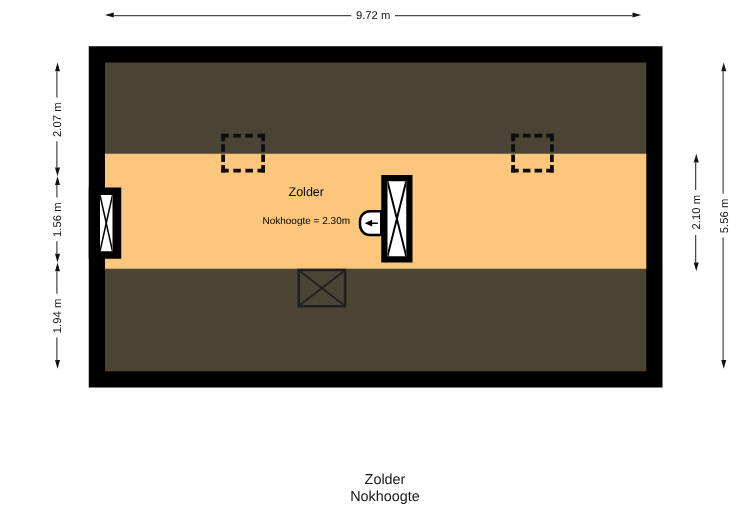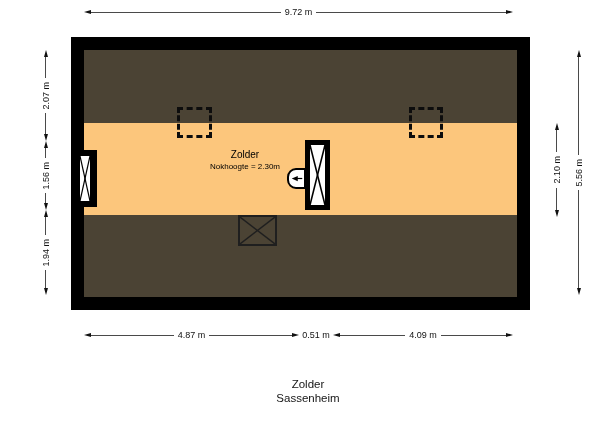--- a/index.html
+++ b/index.html
@@ -41,21 +41,21 @@
   .stairs-well svg{display:block;width:100%;height:100%;}
   .stair-door{position:absolute;left:203px;top:118px;width:19px;height:21px;box-sizing:border-box;
               background:#fff;border:2px solid #000;border-radius:9px 0 0 9px;
               display:flex;align-items:center;justify-content:center;}
   .stair-door svg{display:block;width:12px;height:9px;}
   .crossbox{position:absolute;left:154px;top:165px;width:39px;height:31px;box-sizing:border-box;
             border:2px solid #1f1f1f;background:transparent;}
   .crossbox svg{display:block;width:100%;height:100%;}
   .room-label{position:absolute;left:86px;top:99px;width:150px;text-align:center;color:#000;}
   .room-name{font-size:10px;line-height:12px;}
-  .room-note{font-size:8px;line-height:10px;margin-top:1px;}
+  .room-note{font-size:8px;line-height:10px;margin-top:11px;}
 
   
   .caption{position:absolute;left:16px;right:0;top:377px;text-align:center;
            font-size:11.5px;line-height:14px;color:#151515;}
 </style>
 </head>
 <body>
 
 <div class="canvas">
 
@@ -105,39 +105,20 @@
   <div class="dim dim-right-outer">
     <div class="vseg" style="height:245px;">
       <span class="arr arr-u"></span>
       <span class="vline"></span>
       <span class="vlabel">5.56 m</span>
       <span class="vline"></span>
       <span class="arr arr-d"></span>
     </div>
   </div>
 
-  <div class="dim dim-bottom">
-    <div class="hseg" style="width:215px;">
-      <span class="arr arr-l"></span>
-      <span class="hline"></span>
-      <span class="dlabel">4.87 m</span>
-      <span class="hline"></span>
-      <span class="arr arr-r"></span>
-    </div>
-    <div class="hseg" style="width:34px;justify-content:center;">
-      <span class="dlabel">0.51 m</span>
-    </div>
-    <div class="hseg" style="width:180px;">
-      <span class="arr arr-l"></span>
-      <span class="hline"></span>
-      <span class="dlabel">4.09 m</span>
-      <span class="hline"></span>
-      <span class="arr arr-r"></span>
-    </div>
-  </div>
 
   <div class="plan">
     <div class="interior">
       <div class="floorband"></div>
 
       <div class="skylight sk1"></div>
       <div class="skylight sk2"></div>
 
       <div class="window-left">
         <div class="window-pane">
@@ -173,16 +154,16 @@
 
       <div class="room-label">
         <div class="room-name">Zolder</div>
         <div class="room-note">Nokhoogte = 2.30m</div>
       </div>
     </div>
   </div>
 
   <div class="caption">
     <div>Zolder</div>
-    <div>Sassenheim</div>
+    <div>Nokhoogte</div>
   </div>
 
 </div>
 
 </body></html>

